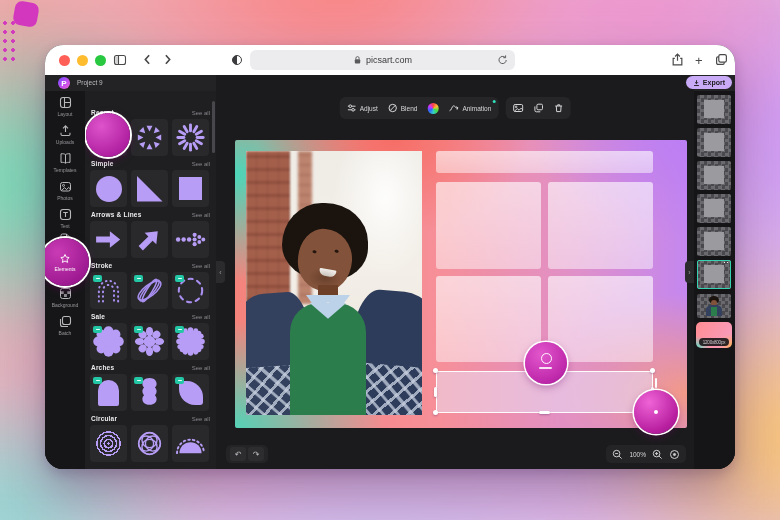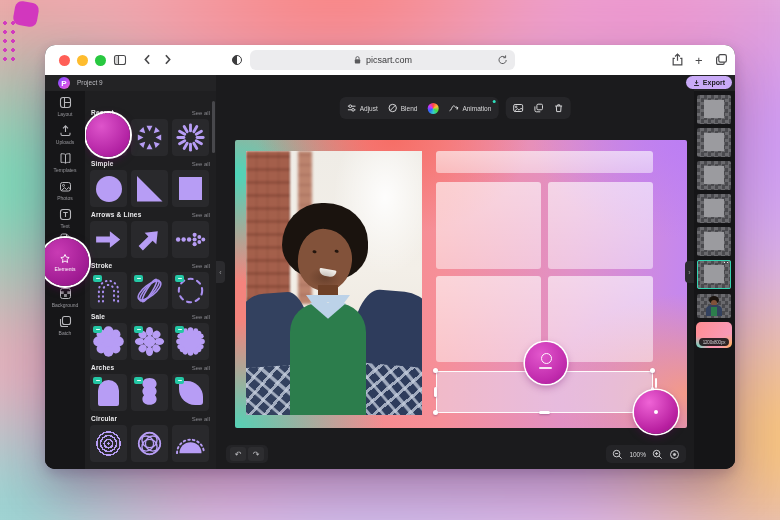--- a/index.html
+++ b/index.html
@@ -17,21 +17,21 @@
       radial-gradient(38% 42% at 99% 30%, rgba(196,140,248,.95), rgba(196,140,248,0) 62%),
       radial-gradient(42% 45% at 96% 78%, rgba(255,196,90,.95), rgba(255,196,90,0) 62%),
       radial-gradient(50% 40% at 45% 104%, rgba(178,190,244,.95), rgba(178,190,244,0) 65%),
       linear-gradient(120deg,#f3a09a,#e9b0d8 50%,#ceb2ec 100%);}
   .deco-square{position:absolute;left:14px;top:2px;width:24px;height:24px;border-radius:7px;
     background:#d02ec0;transform:rotate(10deg);opacity:.92;}
   .deco-dots{position:absolute;left:2px;top:20px;width:16px;height:44px;
     background:radial-gradient(circle 2px at 3px 3px,#d02ec0 98%,transparent) 0 0/8px 9px;opacity:.9;}
 
   
-  .browser{position:absolute;left:45px;top:45px;width:690px;height:424px;border-radius:10px;
+  .browser{position:absolute;left:45px;top:45px;width:690px;height:424px;border-radius:18px;
     overflow:hidden;box-shadow:0 22px 44px rgba(40,10,60,.30),0 4px 12px rgba(40,10,60,.18);
     background:#1b1b1d;}
   .bbar{position:relative;height:30px;background:#fff;border-bottom:1px solid #e2e2e4;}
   .lights{position:absolute;left:14px;top:10px;display:flex;gap:7px;}
   .light{width:11px;height:11px;border-radius:50%;}
   .ico{position:absolute;display:flex;align-items:center;justify-content:center;}
   .urlpill{position:absolute;left:205px;top:5px;width:265px;height:20px;border-radius:6px;
     background:#ececee;display:flex;align-items:center;justify-content:center;gap:4px;
     font-size:9px;color:#3a3a3c;}
   .urlreload{position:absolute;right:7px;top:4px;}

